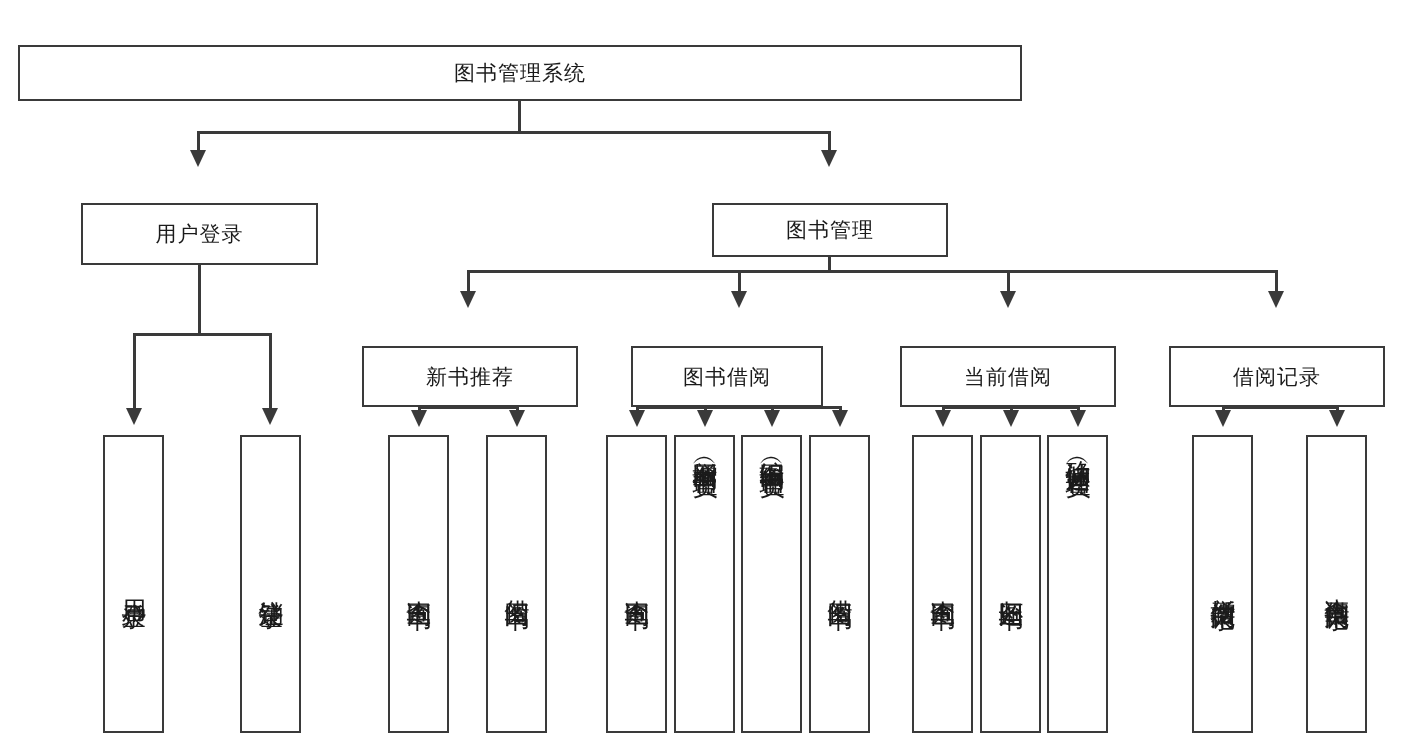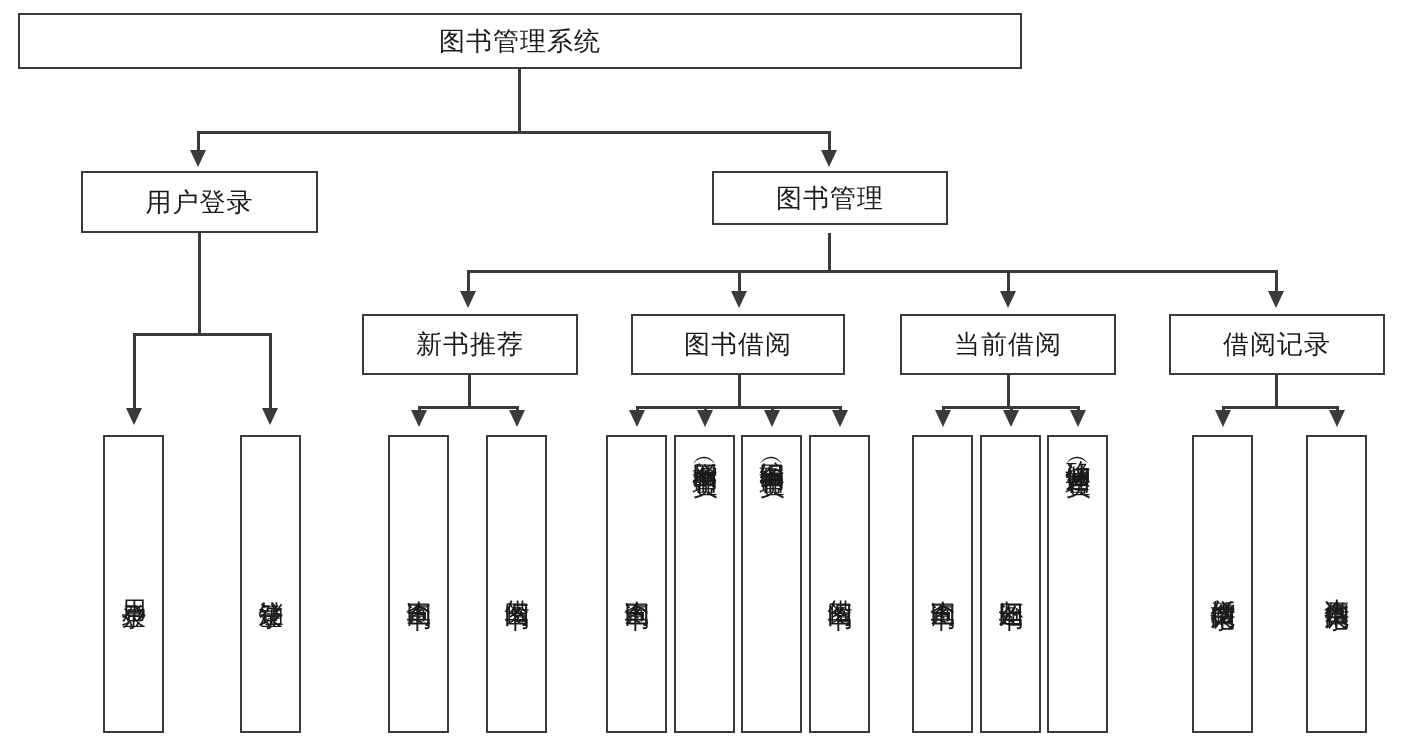--- a/index.html
+++ b/index.html
@@ -23,23 +23,24 @@
     box-sizing: border-box;
     border: 2px solid #3a3a3a;
     background: #ffffff;
     display: flex;
     align-items: center;
     justify-content: center;
     color: #1b1b1b;
     z-index: 3;
   }
   .node.h-node {
-    font-size: 26px;
+    font-size: 21px;
     letter-spacing: 1px;
     line-height: 1.1;
+    margin-top: 32px;
   }
   
   .node.v-node {
     font-size: 25px;
     line-height: 1.35;
     letter-spacing: 2px;
     padding: 4px 0;
   }
   .node.v-node .vtext {
     writing-mode: vertical-rl;
@@ -120,21 +121,21 @@
   <div class="ln v" style="left:738px; top:270px; height:25px;"></div>
   <div class="arrow" style="left:731px; top:291px;"></div>
   <div class="ln v" style="left:1007px; top:270px; height:25px;"></div>
   <div class="arrow" style="left:1000px; top:291px;"></div>
   <div class="ln v" style="left:1275px; top:270px; height:25px;"></div>
   <div class="arrow" style="left:1268px; top:291px;"></div>
 
   <div class="node h-node" style="left:362px; top:314px; width:216px; height:61px;">
     <span>新书推荐</span>
   </div>
-  <div class="node h-node" style="left:631px; top:314px; width:214px; height:61px;">
+  <div class="node h-node" style="left:631px; top:314px; width:192px; height:61px;">
     <span>图书借阅</span>
   </div>
   <div class="node h-node" style="left:900px; top:314px; width:216px; height:61px;">
     <span>当前借阅</span>
   </div>
   <div class="node h-node" style="left:1169px; top:314px; width:216px; height:61px;">
     <span>借阅记录</span>
   </div>
 
   <div class="ln v" style="left:468px; top:375px; height:33px;"></div>

